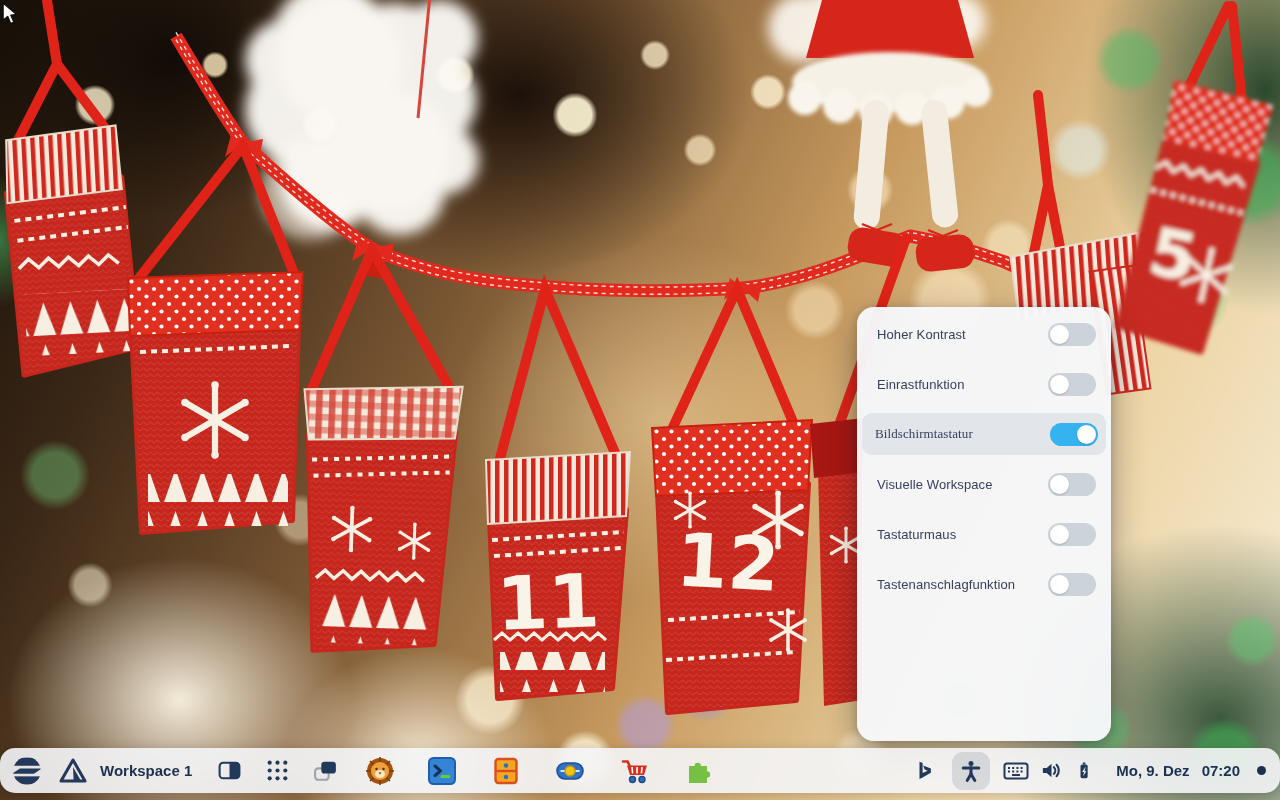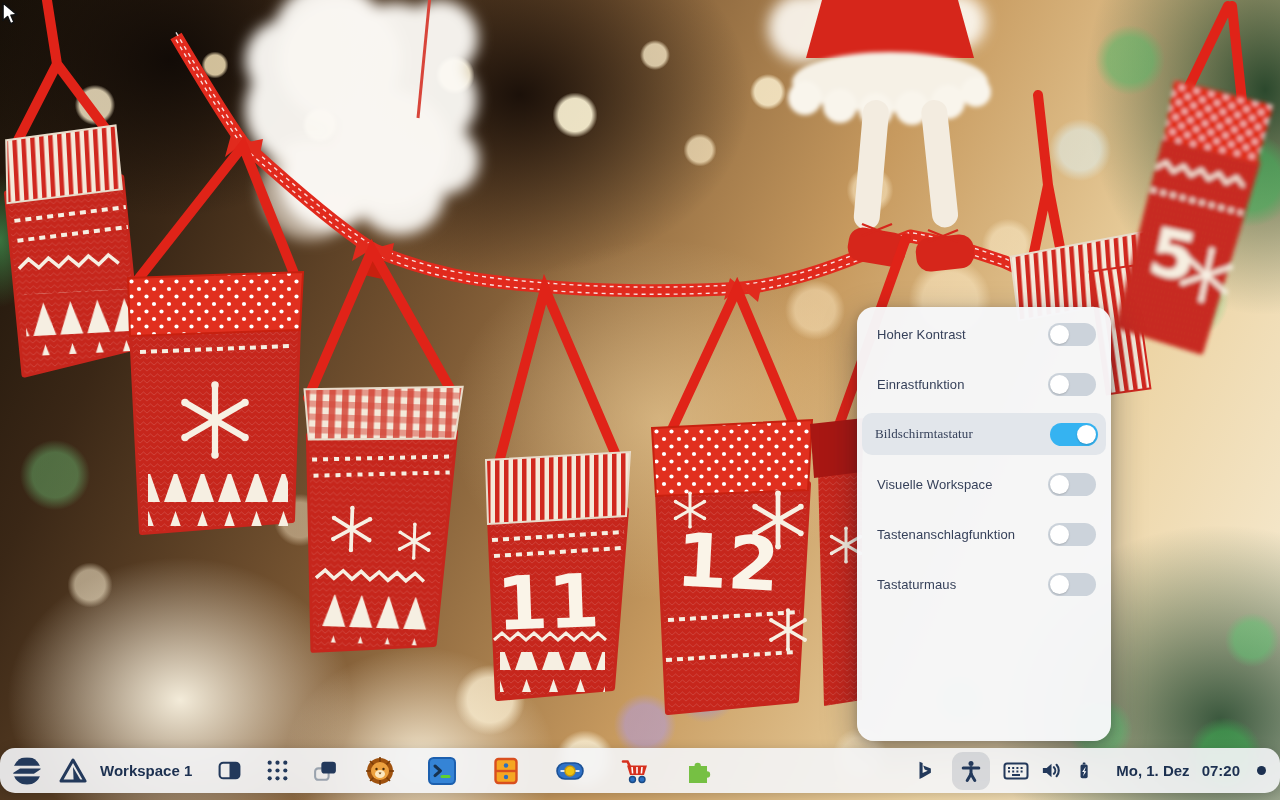--- a/index.html
+++ b/index.html
@@ -336,27 +336,27 @@
           <span class="knob"></span>
         </span>
     </div>
     <div class="a11y-row">
       <span class="a11y-label">Visuelle Workspace</span>
       <span class="tgl">
           <span class="knob"></span>
         </span>
     </div>
     <div class="a11y-row">
-      <span class="a11y-label">Tastenanschlagfunktion</span>
+      <span class="a11y-label">Tastaturmaus</span>
       <span class="tgl">
           <span class="knob"></span>
         </span>
     </div>
     <div class="a11y-row">
-      <span class="a11y-label">Tastaturmaus</span>
+      <span class="a11y-label">Tastenanschlagfunktion</span>
       <span class="tgl">
           <span class="knob"></span>
         </span>
     </div>
   </div>
 
   <div class="taskbar">
 
     <div class="tb-btn" style="width:34px;margin-right:14px">
       <svg width="30" height="30" viewBox="0 0 28 28">
@@ -512,21 +512,21 @@
 
       <div class="tb-btn" style="width:24px;margin-left:8px">
         <svg width="22" height="24" viewBox="0 0 24 24">
           <rect x="10.6" y="2.8" width="3" height="2.2" rx="0.8" fill="#23395b"></rect>
           <rect x="8.2" y="4.8" width="7.8" height="15" rx="1.8" fill="#23395b"></rect>
           <path d="M13.4 8 L10 13.1 h2.2 L10.9 17.8 L14.5 12.4 h-2.2 L13.9 8 Z" fill="#fff"></path>
         </svg>
       </div>
 
       <div class="clock" style="margin-left:20px">
-        <span class="date">Mo, 1. Dez</span>
+        <span class="date">Mo, 9. Dez</span>
         <span class="time">07:20</span>
       </div>
 
       <div class="tray-dot"></div>
     </div>
   </div>
 
   <div class="cursor">
     <svg width="24" height="26" viewBox="0 0 24 26">
       <path d="M3 1 L3 18.5 L7.6 14.6 L10.6 21.8 L14 20.3 L11 13.3 L17 12.6 Z" fill="#fff" stroke="#111" stroke-width="1.6" stroke-linejoin="round"></path>

